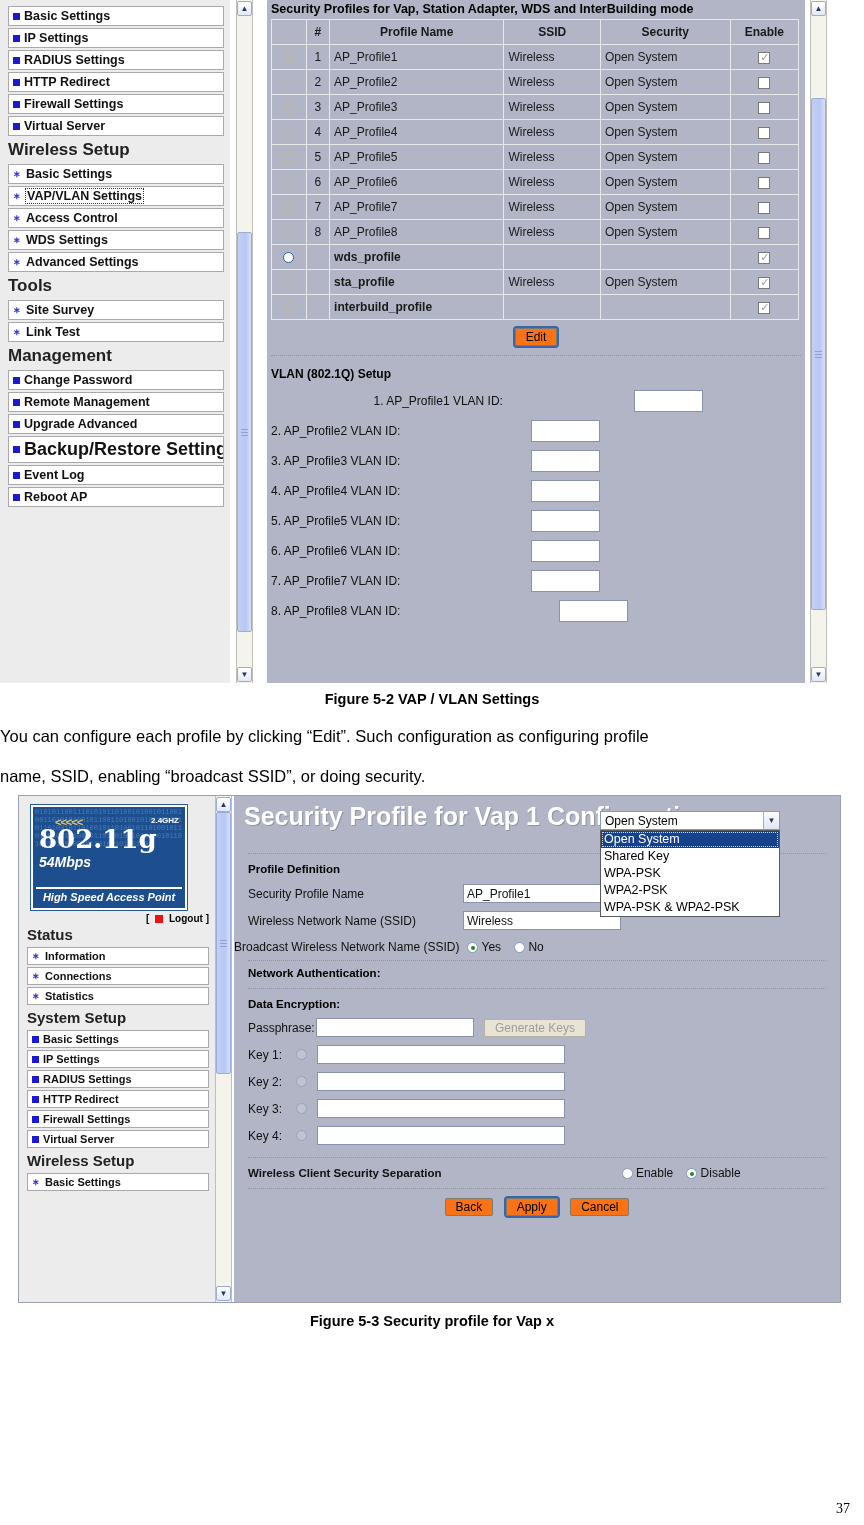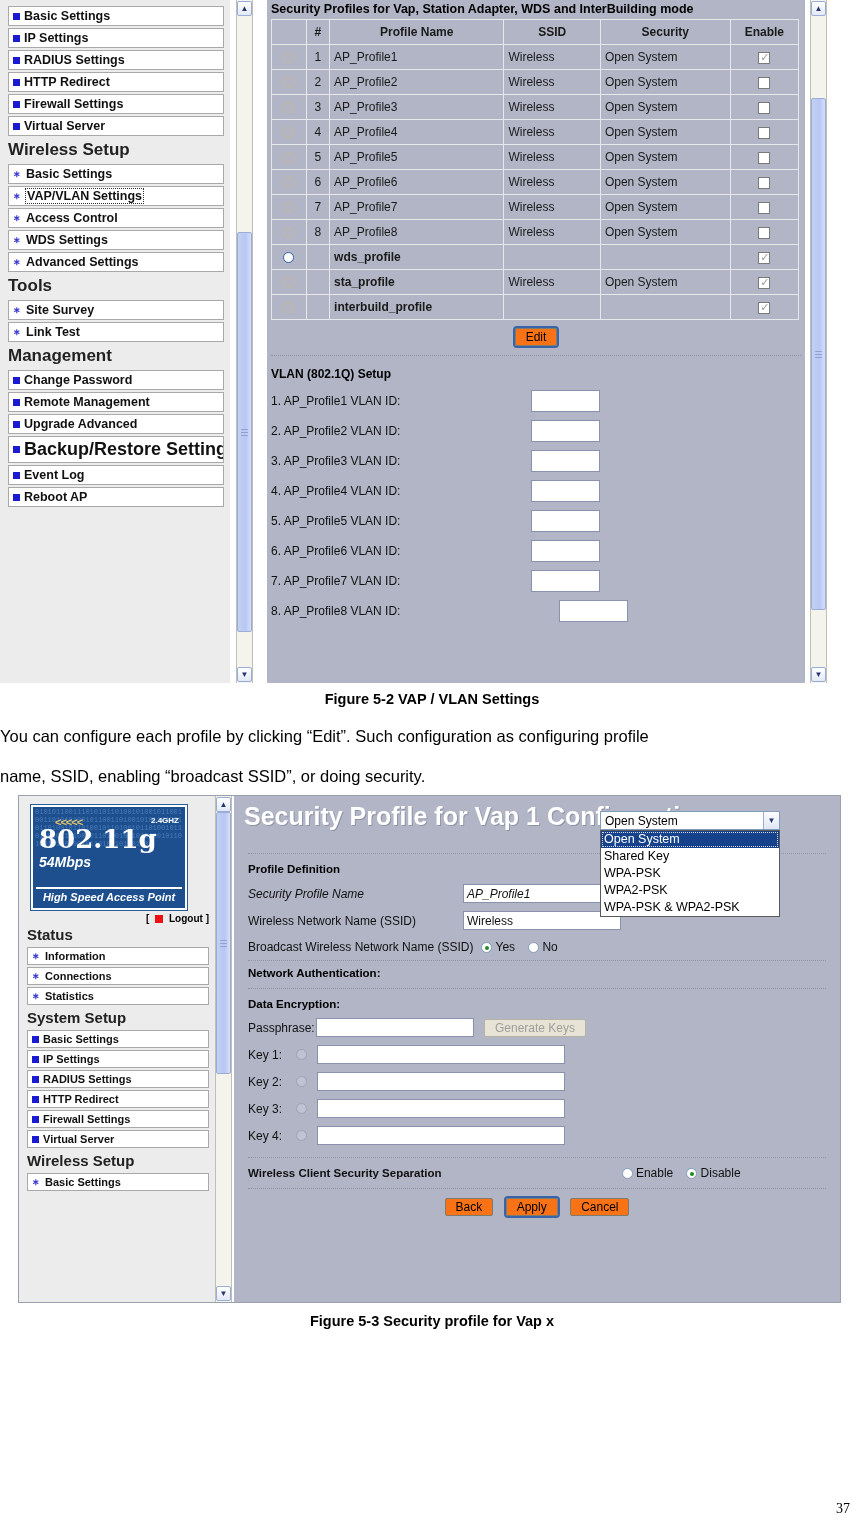--- a/index.html
+++ b/index.html
@@ -360,21 +360,21 @@
 
     <div style="text-align:center;margin-top:7px;">
       <span class="btn3d focus">Edit</span>
     </div>
 
     <div class="dotline" style="margin:9px 4px;"></div>
 
     <div class="panel-title" style="padding-left:4px;font-size:12px;">VLAN (802.1Q) Setup</div>
 
     <div id="f1vlan" style="padding:2px 0 0 4px;">
-        <div class="frow" style="height:30px;">
+        <div class="frow" style="height:30px;justify-content:center;">
           <span style="width:260px;">1. AP_Profile1 VLAN ID:</span>
           <span class="tbox" title="" style="width:69px;height:22px;"></span>
         </div>
         <div class="frow" style="height:30px;">
           <span style="width:260px;">2. AP_Profile2 VLAN ID:</span>
           <span class="tbox" title="" style="width:69px;height:22px;"></span>
         </div>
         <div class="frow" style="height:30px;">
           <span style="width:260px;">3. AP_Profile3 VLAN ID:</span>
           <span class="tbox" title="" style="width:69px;height:22px;"></span>
@@ -495,31 +495,31 @@
 
   <div class="panel" style="left:215px; top:0px; width:606px; height:506px;">
 
     <div class="cfg-title">Security Profile for Vap 1 Configuration</div>
 
     <div class="dotline" style="margin:22px 14px 9px 14px;"></div>
 
     <div class="sect" style="padding-left:14px;">Profile Definition</div>
 
     <div id="f2fields" style="padding-left:14px;margin-top:5px;">
-        <div class="frow" style="height:27px;font-style:italic;">
+        <div class="frow" style="height:27px;">
           <span style="width:215px;">Security Profile Name</span>
           <span class="tbox" style="width:158px;padding:1px 3px;font-size:12px;line-height:17px;">AP_Profile1</span>
         </div>
         <div class="frow" style="height:27px;">
           <span style="width:215px;">Wireless Network Name (SSID)</span>
           <span class="tbox" style="width:158px;padding:1px 3px;font-size:12px;line-height:17px;">Wireless</span>
         </div>
       </div>
 
-    <div class="frow" style="padding-left:14px;margin-top:6px;">
+    <div class="frow" style="margin-top:6px;">
       <span>Broadcast Wireless Network Name (SSID)</span>
       <span style="margin-left:8px;">
         <span class="rad on"></span>
         <span>Yes</span>
       </span>
       <span style="margin-left:13px;">
         <span class="rad"></span>
         <span>No</span>
       </span>
     </div>

